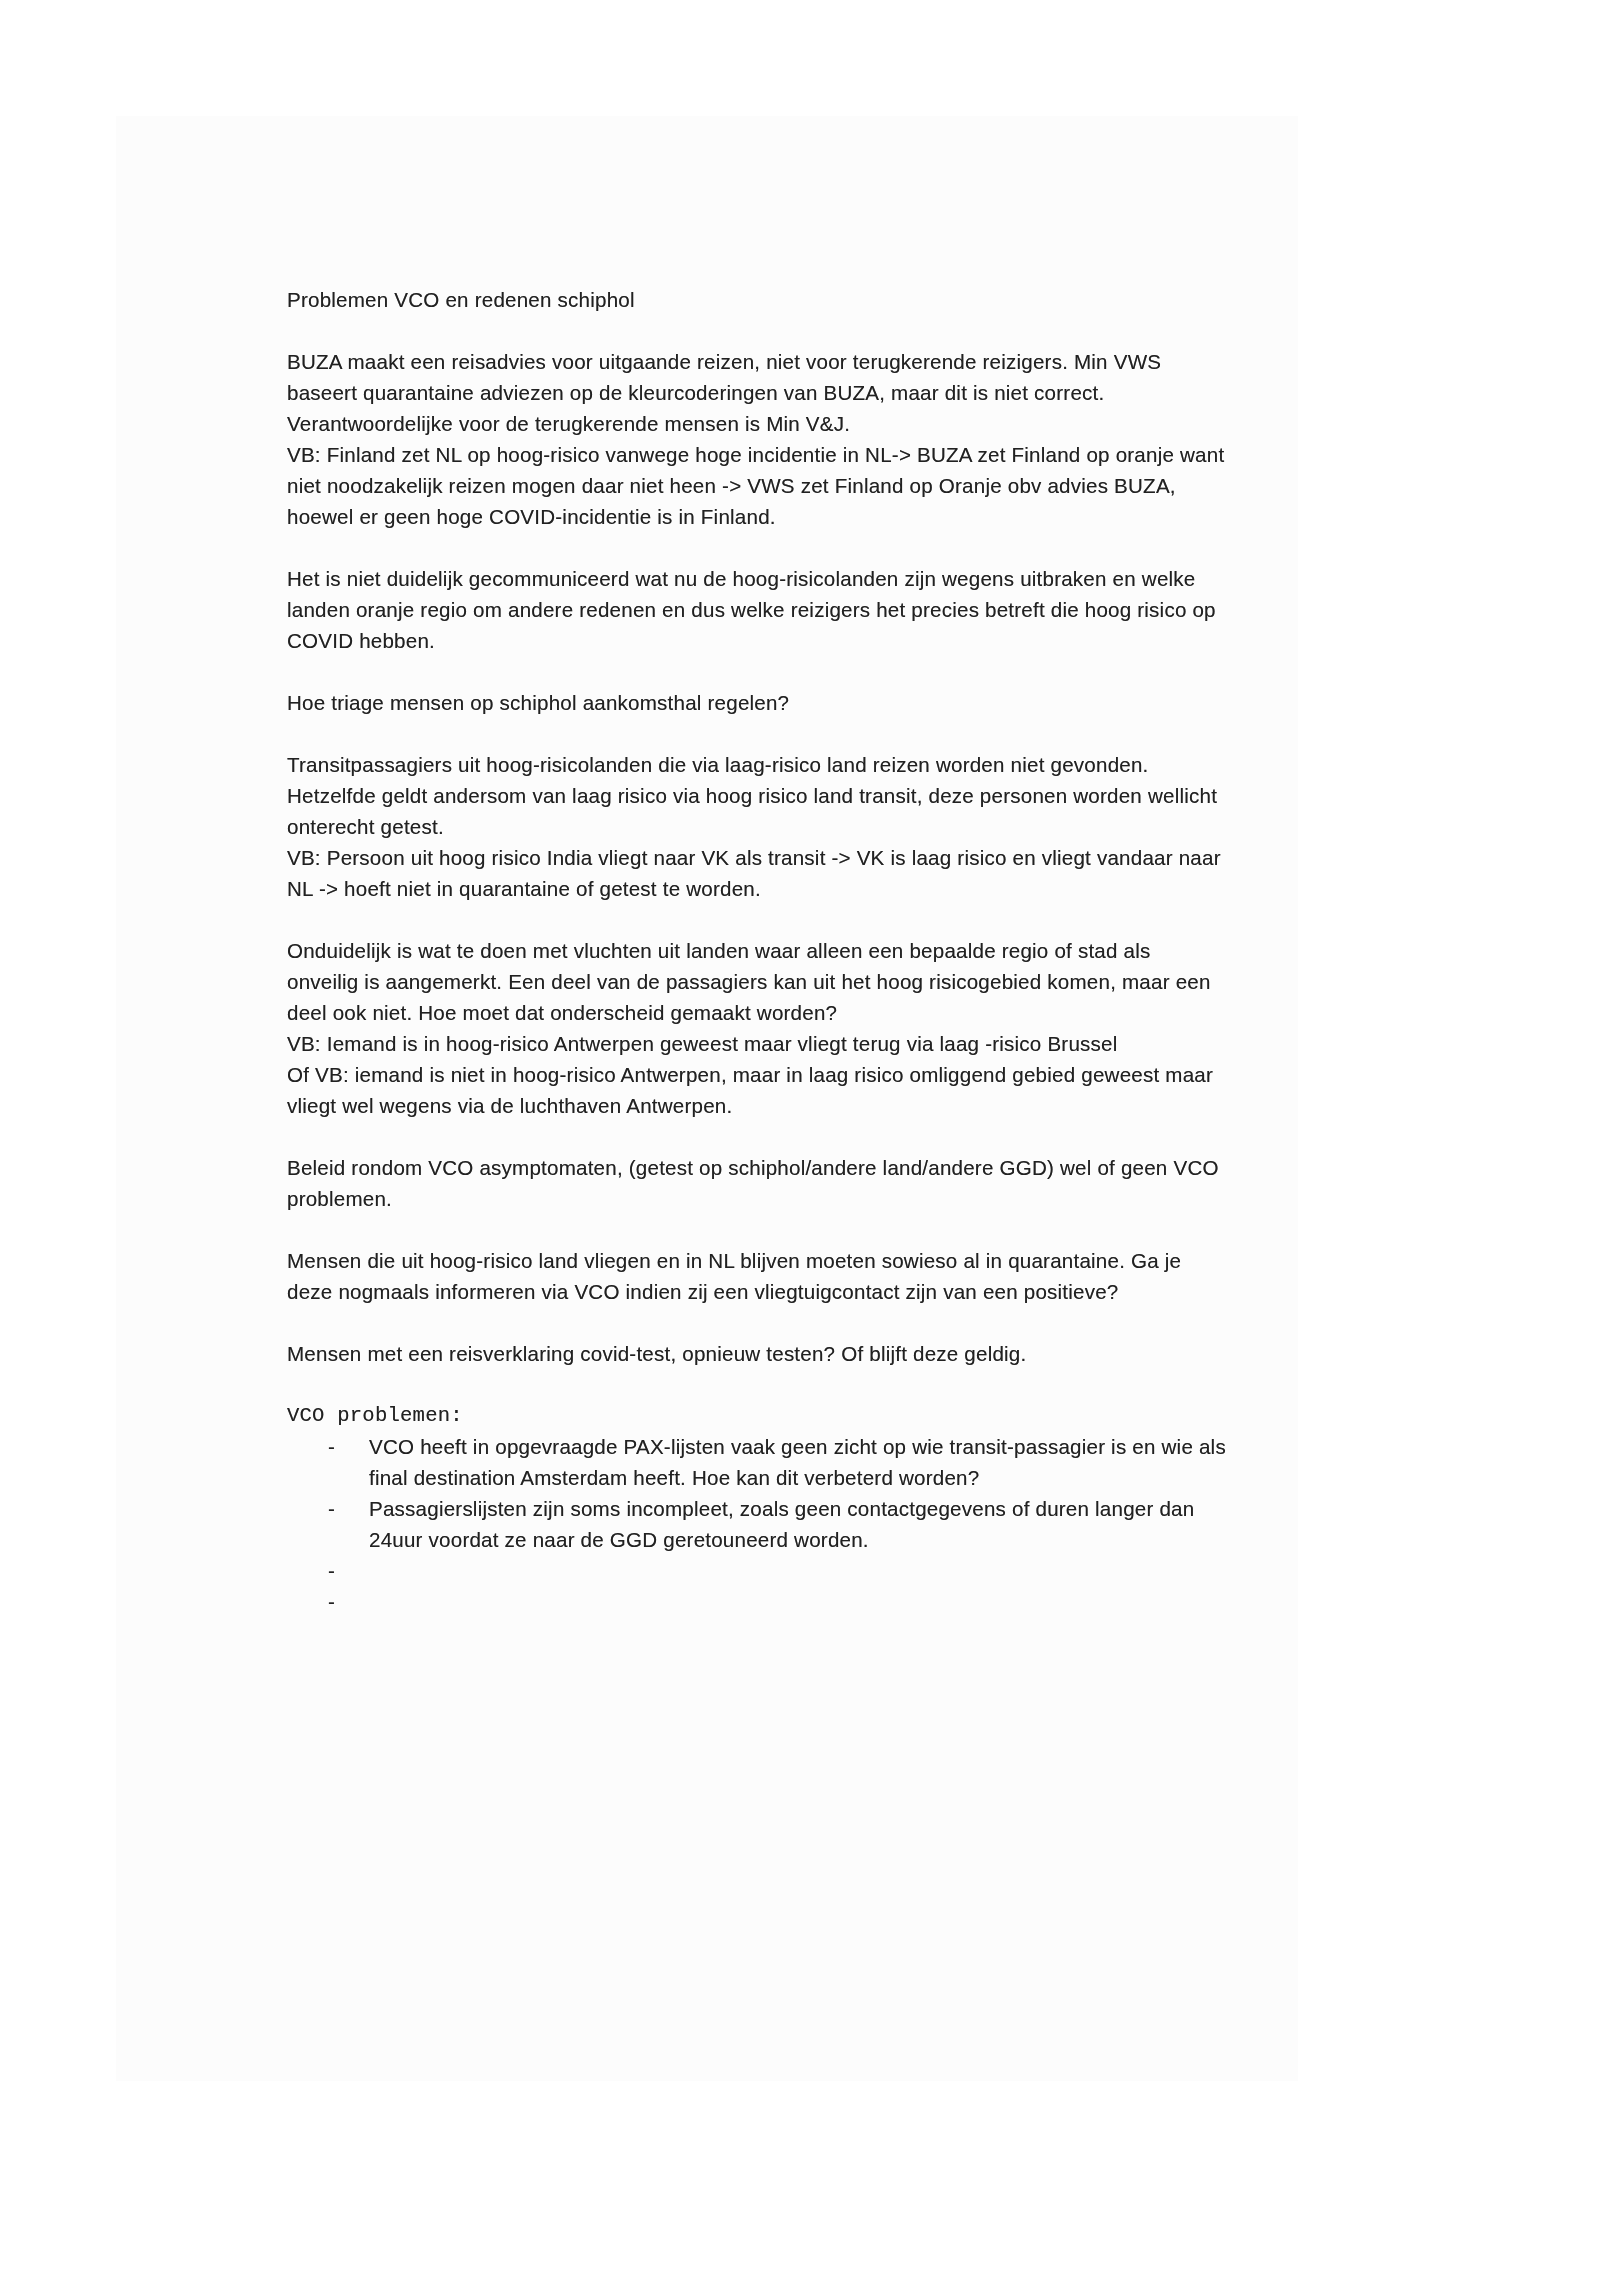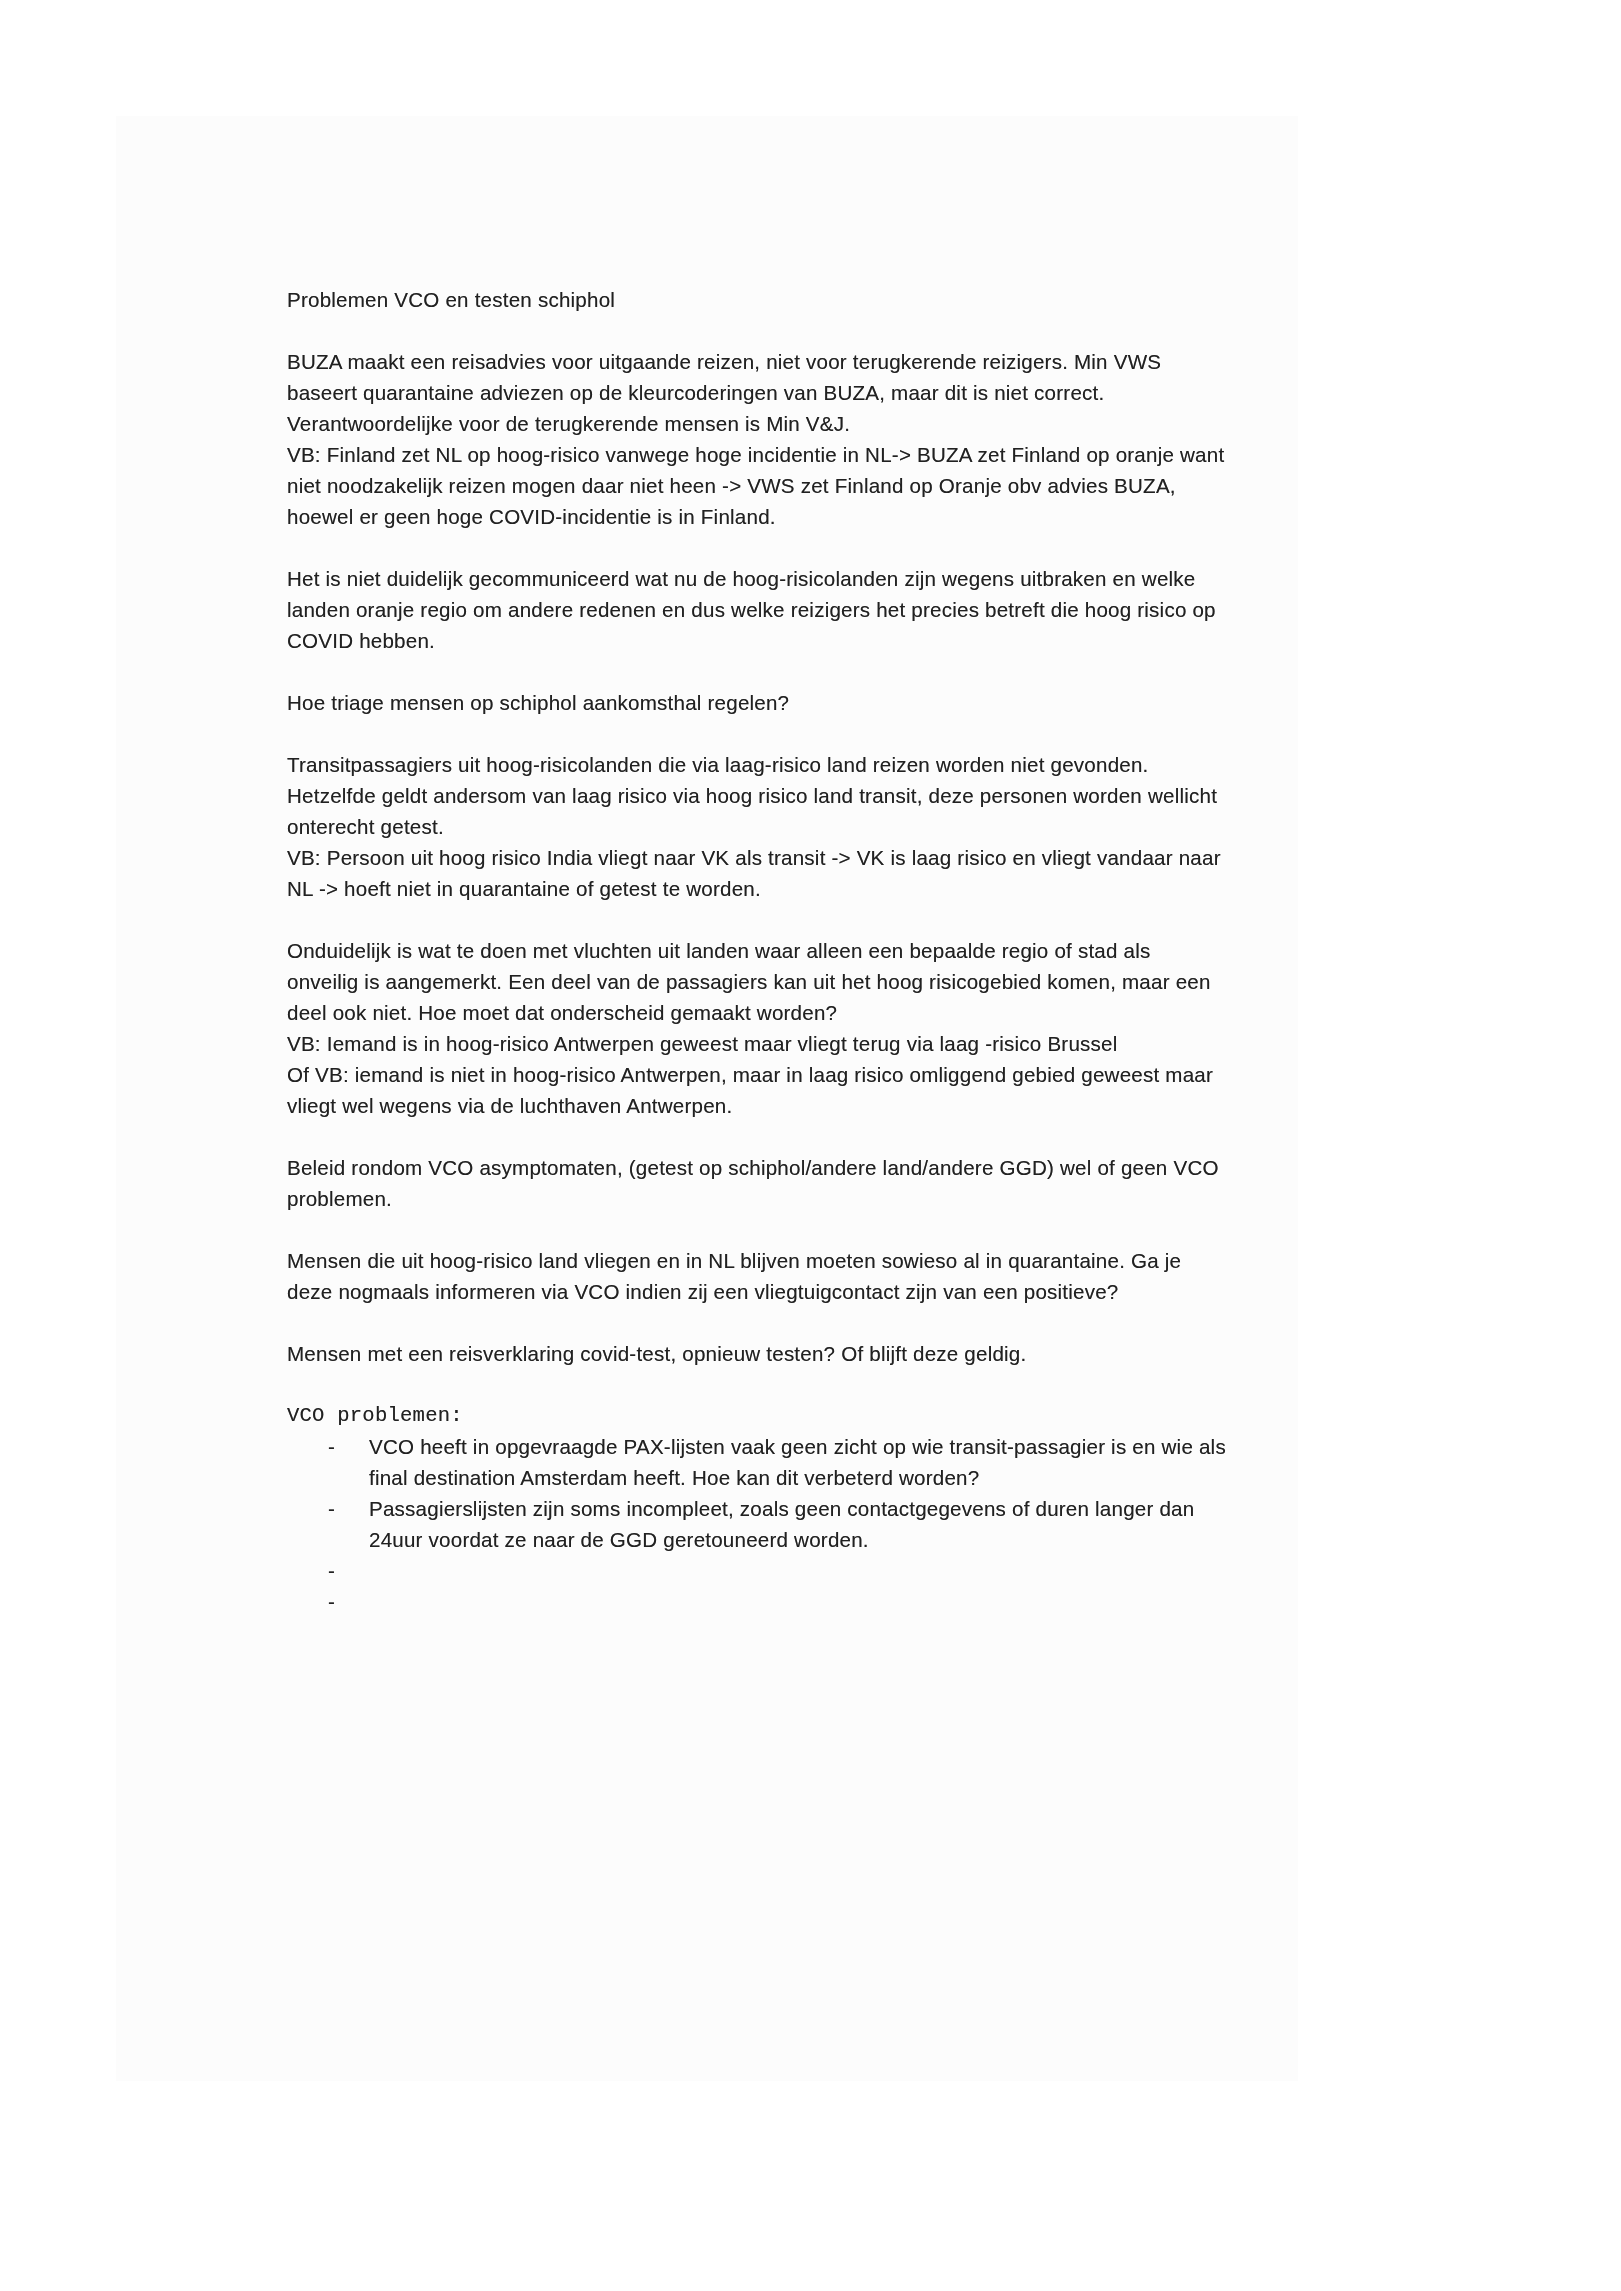--- a/index.html
+++ b/index.html
@@ -51,21 +51,21 @@
   .list-item { position: relative; padding-left: 82px; }
   .dash-marker { position: absolute; left: 41px; top: 0; }
 </style>
 </head>
 <body>
 
 <div class="canvas">
   <div class="page"></div>
   <div class="doc-number">1126761</div>
   <div class="text-block">
-    <div class="doc-title">Problemen VCO en testen schiphol</div>
+    <div class="doc-title">Problemen VCO en redenen schiphol</div>
     <div id="paragraphs">
         <div class="paragraph">
           <div class="line">BUZA maakt een reisadvies voor uitgaande reizen, niet voor terugkerende reizigers. Min VWS</div>
           <div class="line">baseert quarantaine adviezen op de kleurcoderingen van BUZA, maar dit is niet correct.</div>
           <div class="line">Verantwoordelijke voor de terugkerende mensen is Min V&amp;J.</div>
           <div class="line">VB: Finland zet NL op hoog-risico vanwege hoge incidentie in NL-&gt; BUZA zet Finland op oranje want</div>
           <div class="line">niet noodzakelijk reizen mogen daar niet heen -&gt; VWS zet Finland op Oranje obv advies BUZA,</div>
           <div class="line">hoewel er geen hoge COVID-incidentie is in Finland.</div>
         </div>
         <div class="paragraph">

